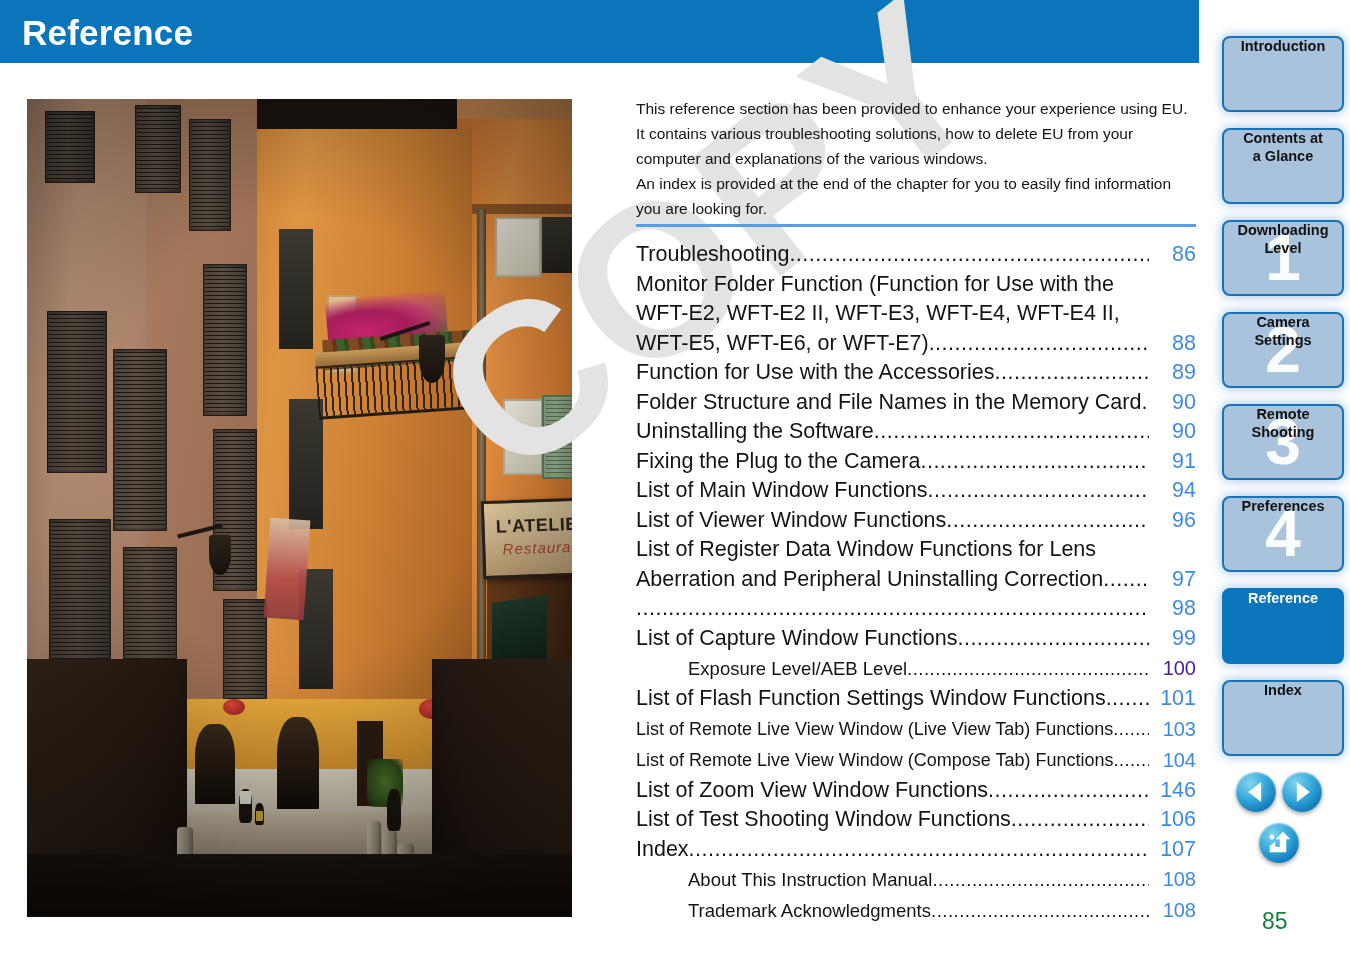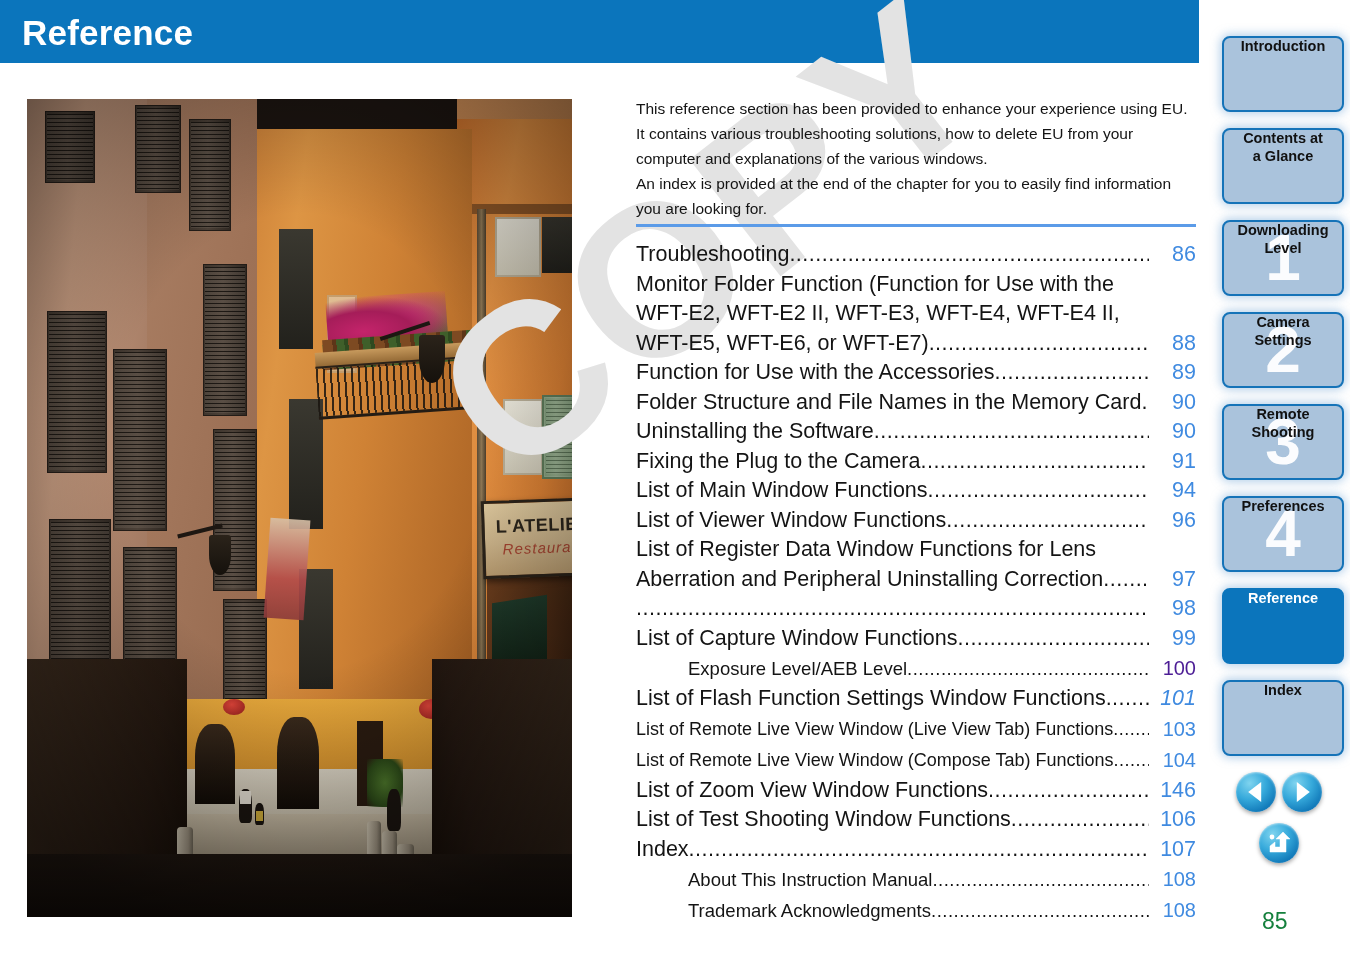--- a/index.html
+++ b/index.html
@@ -386,21 +386,21 @@
       <span class="toc-page" style="color: rgb(63, 138, 224);">99</span>
     </div>
     <div class="toc-row indent">
       <span class="toc-label">Exposure Level/AEB Level</span>
       <span class="toc-leader">........................................................................................................................................................................................................</span>
       <span class="toc-page" style="color: #4c1d95;">100</span>
     </div>
     <div class="toc-row">
       <span class="toc-label">List of Flash Function Settings Window Functions</span>
       <span class="toc-leader">........................................................................................................................................................................................................</span>
-      <span class="toc-page" style="color: rgb(63, 138, 224); font-style: italic;">101</span>
+      <span class="toc-page" style="color: rgb(63, 138, 224);">101</span>
     </div>
     <div class="toc-row small">
       <span class="toc-label">List of Remote Live View Window (Live View Tab) Functions</span>
       <span class="toc-leader">........................................................................................................................................................................................................</span>
       <span class="toc-page" style="color: rgb(63, 138, 224);">103</span>
     </div>
     <div class="toc-row small">
       <span class="toc-label">List of Remote Live View Window (Compose Tab) Functions</span>
       <span class="toc-leader">........................................................................................................................................................................................................</span>
       <span class="toc-page" style="color: rgb(63, 138, 224);">104</span>

